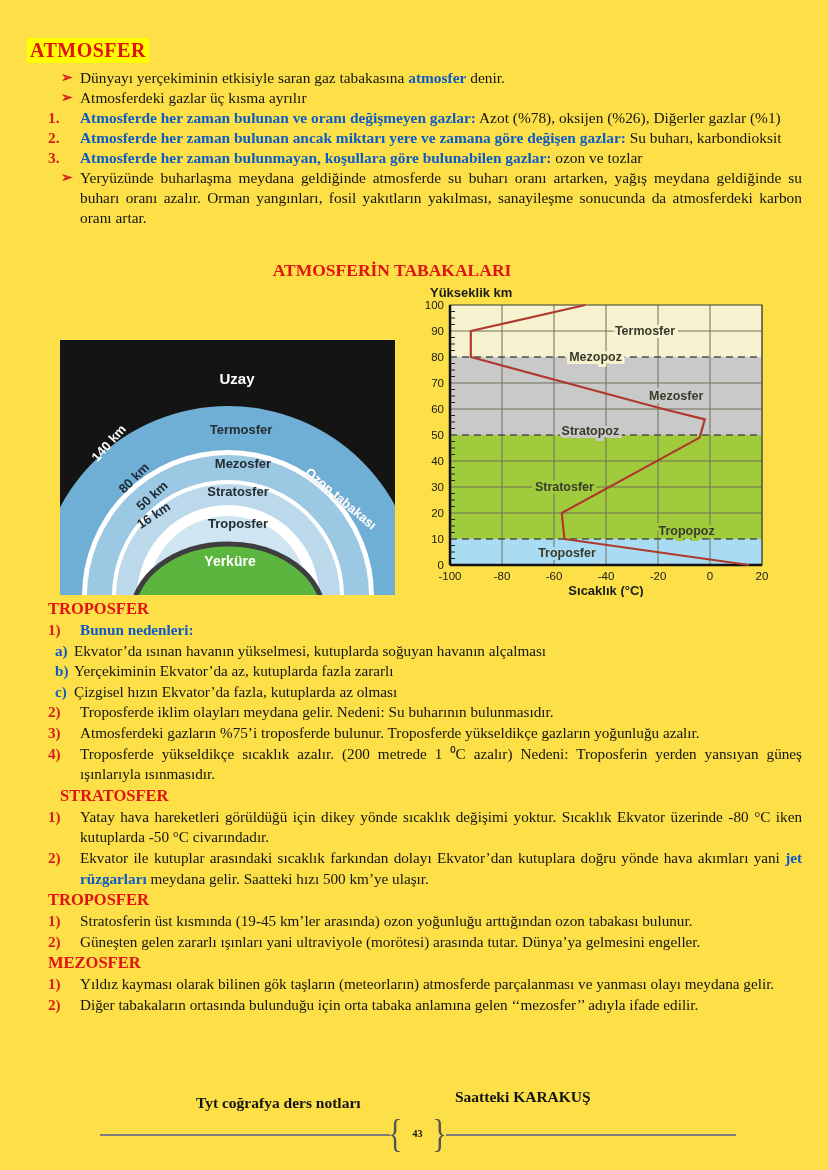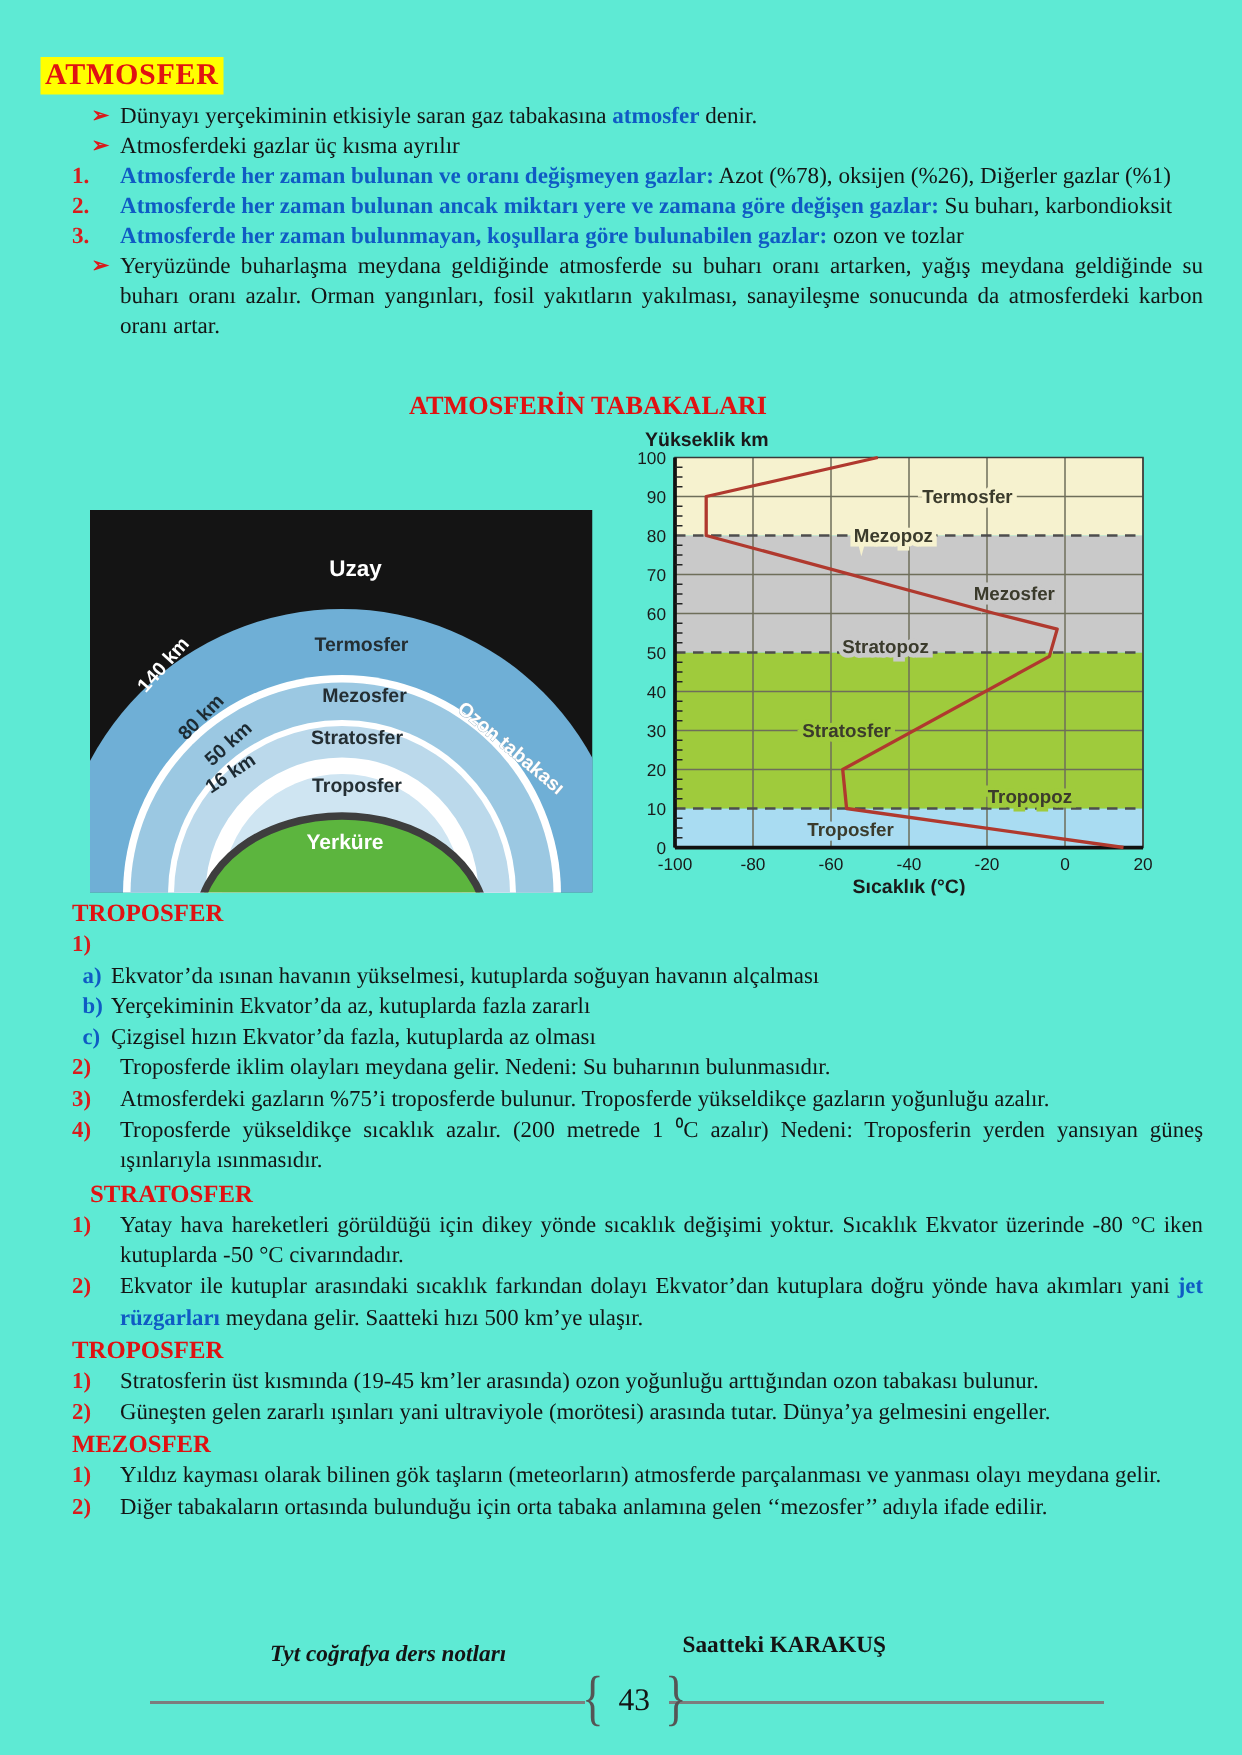--- a/index.html
+++ b/index.html
@@ -1,16 +1,16 @@
 <!DOCTYPE html>
 <html><head>
 <meta charset="utf-8">
 <style>
   html,body{margin:0;padding:0;background:#e8e8e8;}
-  .page{position:relative;width:828px;height:1170px;background:#5eead4;overflow:hidden;
+  .page{position:relative;width:828px;height:1170px;background:#fde047;overflow:hidden;
         font-family:"Liberation Serif",serif;color:#141414;}
   .abs{position:absolute;}
   .title{display:inline-block;background:#ffff00;color:#e01212;font-weight:bold;
          font-size:20px;padding:1px 3px;letter-spacing:.5px;}
   .intro{font-size:15.4px;line-height:20px;}
   .flow{font-size:15.2px;line-height:20.6px;}
   .row{display:flex;}
   .mk{flex:0 0 32px;font-weight:bold;}
   .mk.bullet{padding-left:13px;box-sizing:border-box;font-size:14px;}
   .mk.sub{flex:0 0 26px;padding-left:7px;box-sizing:border-box;}
@@ -29,21 +29,21 @@
          paint-order:stroke;stroke:#8fabbe;stroke-width:.5px;}
   
   .clab{font:bold 12.5px "Liberation Sans",sans-serif;fill:#3b3b2c;}
   .ctick{font:11.5px "Liberation Sans",sans-serif;fill:#1a1a1a;}
   .ctitle{font:bold 13px "Liberation Sans",sans-serif;fill:#1a1a1a;}
   
   .foot-label{font-weight:bold;font-size:15.5px;}
   .fline{border-top:2px solid #7d7d7d;height:0;}
   .brace{font-family:"Liberation Serif",serif;font-size:30px;color:#555;
          transform:scaleY(1.35);display:inline-block;line-height:30px;}
-  .pagenum{font-weight:normal;font-size:21px;padding:0 10px;}
+  .pagenum{font-weight:bold;font-size:10px;padding:0 10px;}
 </style>
 </head>
 <body>
 
 <div class="page">
 
   <div class="abs" style="left:27px;top:38px;">
     <span class="title">ATMOSFER</span>
   </div>
 
@@ -185,20 +185,21 @@
         <text x="188" y="308" text-anchor="middle" class="ctitle">Sıcaklık (°C)</text>
       </svg>
   </div>
 
   <div class="abs flow" style="left:48px;top:598px;width:754px;">
 
     <div class="heading">TROPOSFER</div>
     <div class="row">
       <span class="mk red">1)</span>
       <span class="tx">
+        <span class="blue" style="display:block;">Bunun nedenleri:</span>
       </span>
     </div>
     <div class="row">
       <span class="mk sub blue">a)</span>
       <span class="tx">Ekvator’da ısınan havanın yükselmesi, kutuplarda soğuyan havanın alçalması</span>
     </div>
     <div class="row">
       <span class="mk sub blue">b)</span>
       <span class="tx">Yerçekiminin Ekvator’da az, kutuplarda fazla zararlı</span>
     </div>
@@ -243,21 +244,21 @@
     <div class="row">
       <span class="mk red">1)</span>
       <span class="tx">Yıldız kayması olarak bilinen gök taşların (meteorların) atmosferde parçalanması ve yanması olayı meydana gelir.</span>
     </div>
     <div class="row">
       <span class="mk red">2)</span>
       <span class="tx">Diğer tabakaların ortasında bulunduğu için orta tabaka anlamına gelen ‘‘mezosfer’’ adıyla ifade edilir.</span>
     </div>
   </div>
 
-  <div class="abs foot-label" style="left:180px;top:1094px;font-style:italic;">Tyt coğrafya ders notları</div>
+  <div class="abs foot-label" style="left:196px;top:1094px;">Tyt coğrafya ders notları</div>
   <div class="abs foot-label" style="left:455px;top:1088px;">Saatteki KARAKUŞ</div>
   <div class="abs fline" style="left:100px;top:1134px;width:290px;"></div>
   <div class="abs fline" style="left:446px;top:1134px;width:290px;"></div>
   <div class="abs" style="left:388px;top:1118px;display:flex;align-items:center;">
     <span class="brace">{</span>
     <span class="pagenum">43</span>
     <span class="brace">}</span>
   </div>
 
 </div>

